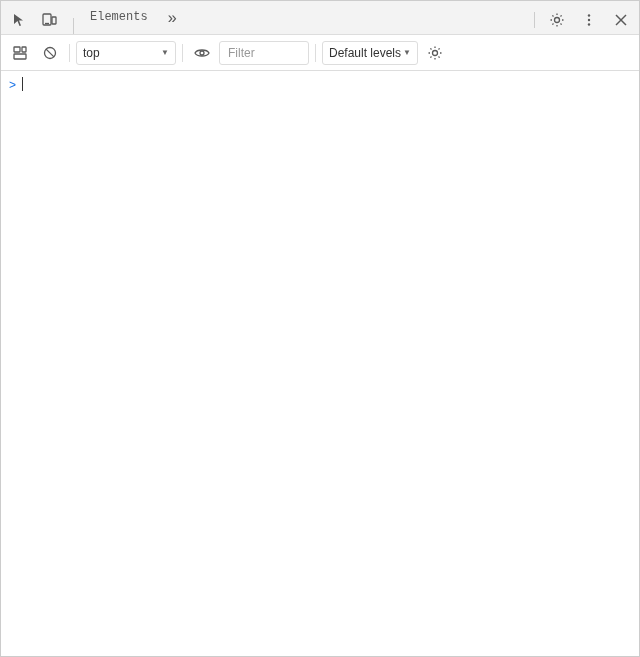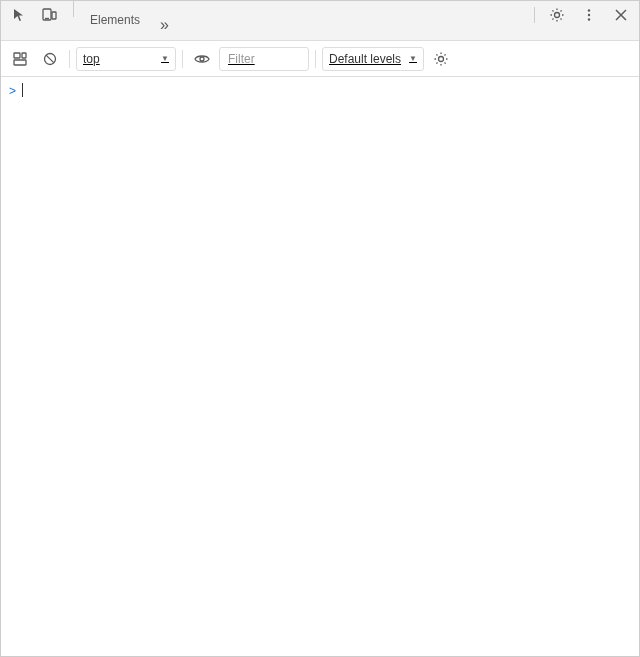--- a/index.html
+++ b/index.html
@@ -14,25 +14,26 @@
       background: #fff;
       width: 640px;
       height: 657px;
       overflow: hidden;
       border: 1px solid #ccc;
     }
 
     
     .tab-bar {
       display: flex;
-      align-items: flex-start;
-      height: 40px;
+      align-items: flex-end;
+      height: 34px;
       border-bottom: 1px solid #ddd;
       background: #f3f3f3;
       padding: 0 4px;
+      font-family: Liberation Mono, monospace;
     }
 
     .tab-bar-icons {
       display: flex;
       align-items: center;
       gap: 2px;
       margin-right: 6px;
     }
 
     .icon-btn {
@@ -99,21 +100,20 @@
 
     
     .toolbar {
       display: flex;
       align-items: center;
       height: 36px;
       border-bottom: 1px solid #ddd;
       background: #fff;
       padding: 0 6px;
       gap: 4px;
-      text-decoration: underline;
     }
 
     .toolbar-icon-btn {
       width: 26px;
       height: 26px;
       display: flex;
       align-items: center;
       justify-content: center;
       border-radius: 4px;
       cursor: pointer;
@@ -183,21 +183,21 @@
 
     .levels-selector {
       display: flex;
       align-items: center;
       height: 24px;
       border: 1px solid #ddd;
       border-radius: 3px;
       padding: 0 6px;
       cursor: pointer;
       background: #fff;
-      gap: 8px;
+      gap: 2px;
       font-size: 12px;
       color: #333;
     }
 
     .levels-selector .arrow {
       font-size: 8px;
       color: #666;
     }
 
     .console-settings-btn {

